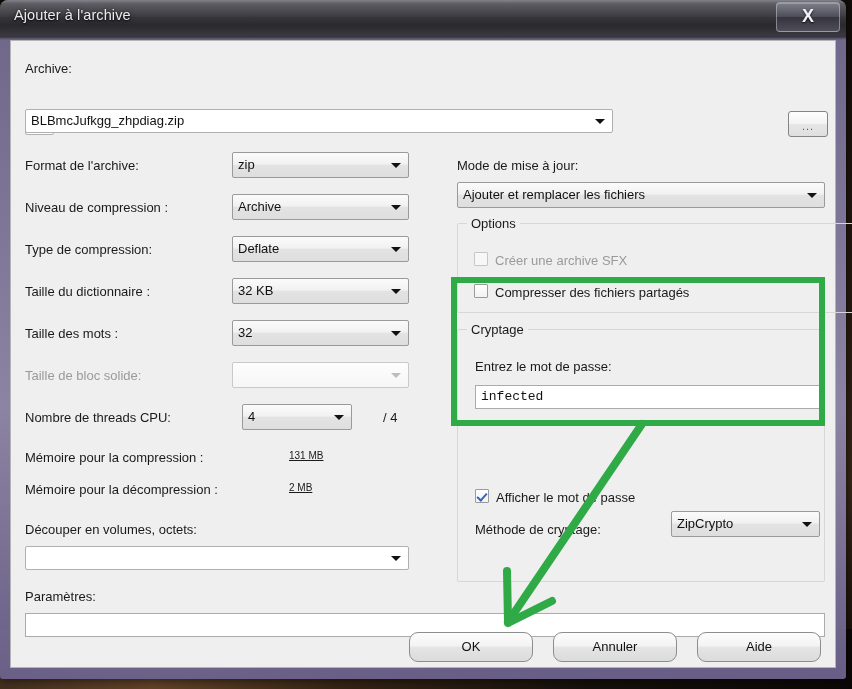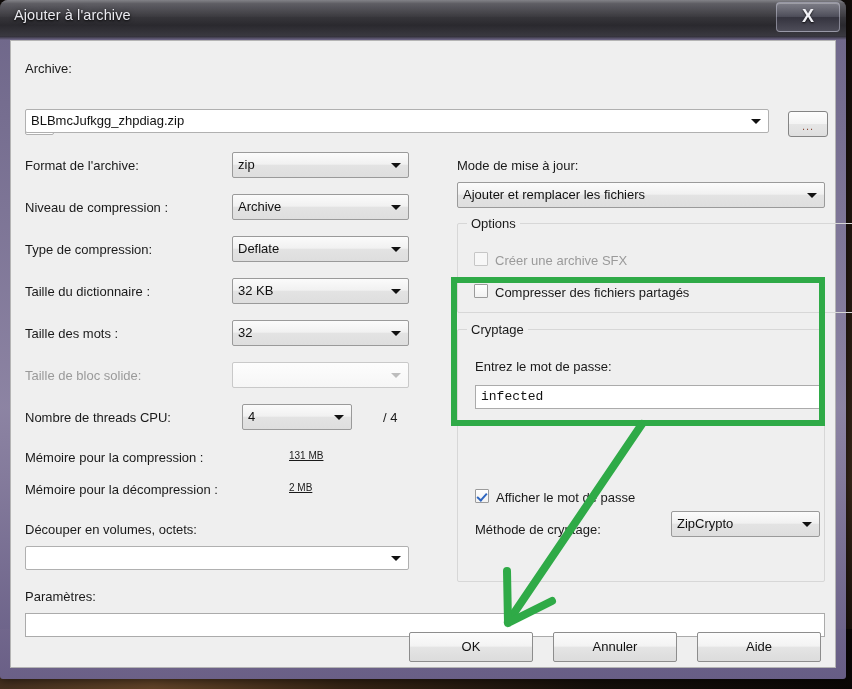--- a/index.html
+++ b/index.html
@@ -236,21 +236,21 @@
     border-width: 0 2px 2px 0;
     transform: rotate(42deg);
   }
 
   
   .btn {
     position: absolute;
     box-sizing: border-box;
     height: 30px;
     border: 1px solid #8d8d8d;
-    border-radius: 2px;
+    border-radius: 9px;
     background: linear-gradient(180deg, #fcfcfc 0%, #f3f3f3 46%, #e4e4e4 52%, #dcdcdc 100%);
     font-size: 13px;
     color: #111;
     line-height: 28px;
     text-align: center;
     cursor: pointer;
   }
 
   
   #annotations {
@@ -273,21 +273,21 @@
     <div id="title-text">Ajouter à l'archive</div>
     <div id="close-button">
       <div id="close-glyph">X</div>
     </div>
   </div>
 
   <div id="client">
 
     <div class="lbl" style="left:14px; top:20px;">Archive:</div>
     <div class="combo white" style="left:14px; top:70px; width:0;"></div>
-    <div class="combo white" style="left:14px; top:68px; width:744px;">
+    <div class="combo white" style="left:14px; top:68px; width:588px;">
       <span>BLBmcJufkgg_zhpdiag.zip</span>
       <span class="arrow"></span>
     </div>
     <div id="browse-button">
       <div id="browse-dots">...</div>
     </div>
 
     <div class="lbl" style="left:14px; top:117px;">Format de l'archive:</div>
     <div class="combo" style="left:221px; top:111px; width:177px;">
       <span>zip</span>

